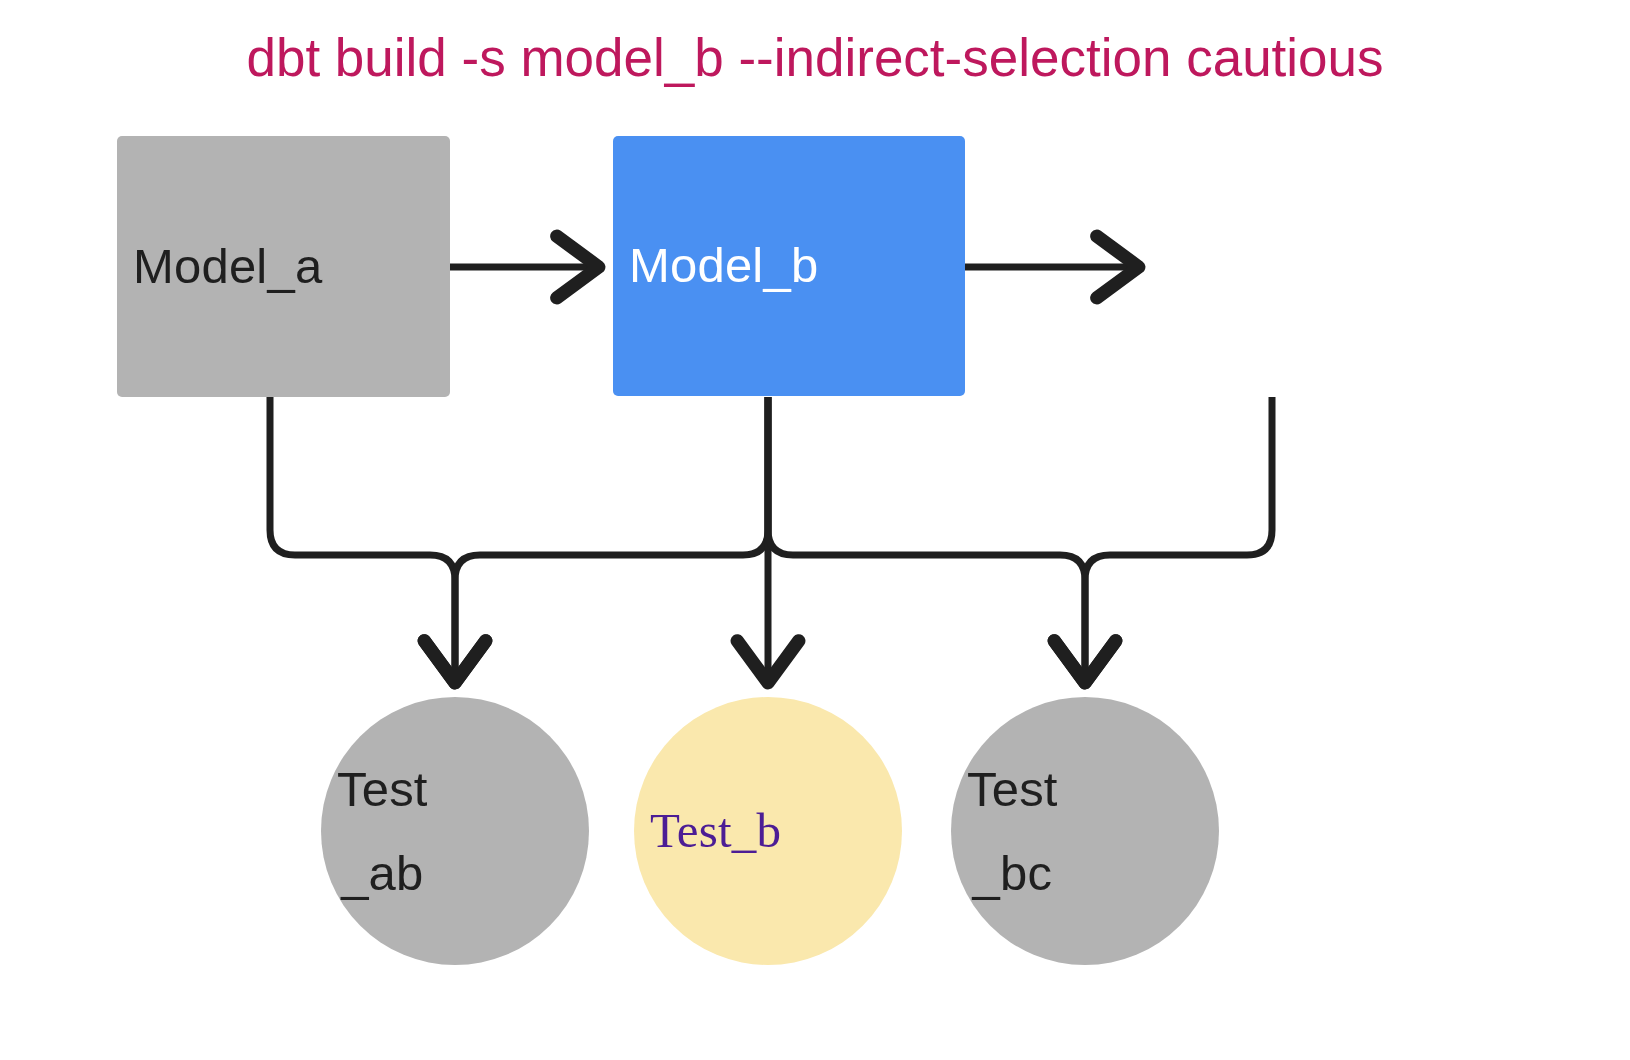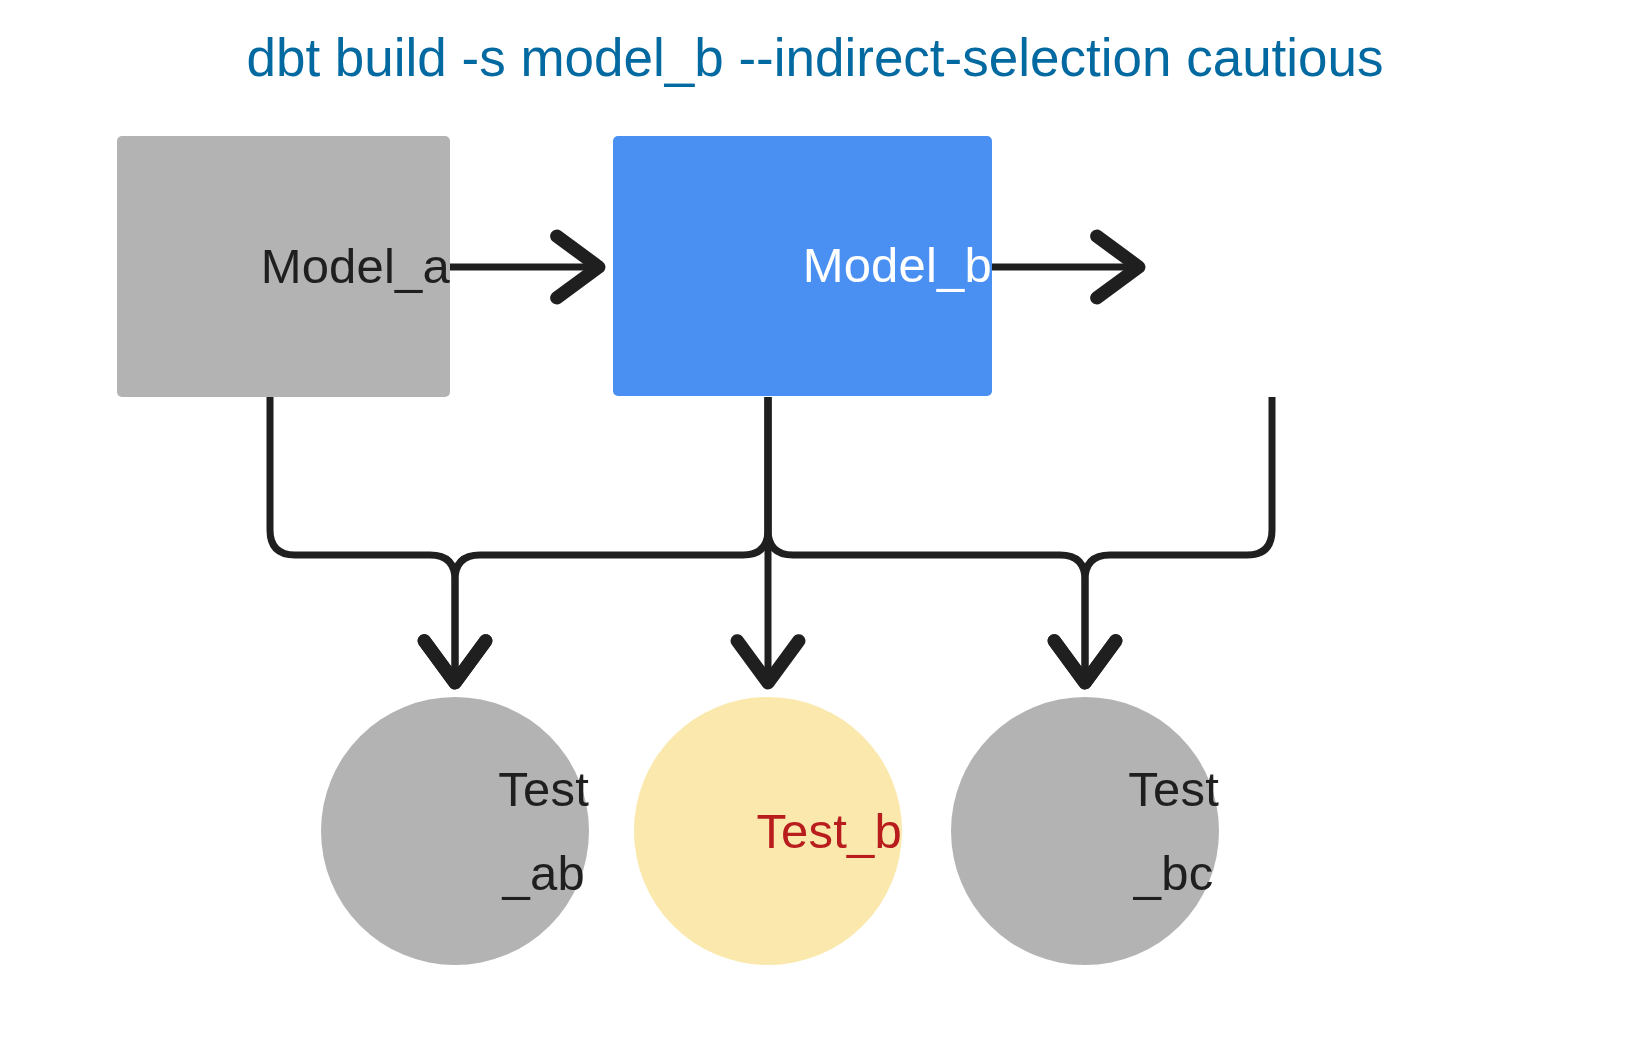--- a/index.html
+++ b/index.html
@@ -23,23 +23,24 @@
     left: 0;
     top: 0;
     width: 1630px;
     height: 1060px;
     pointer-events: none;
   }
   .node {
     position: absolute;
     display: flex;
     align-items: center;
-    justify-content: flex-end;
+    justify-content: flex-start;
     text-align: center;
     box-sizing: border-box;
+    padding-left: 16px;
   }
   .model-node {
     border-radius: 5px;
   }
   .model-label {
     font-size: 49px;
     line-height: 1.05;
     letter-spacing: 0.2px;
     white-space: pre;
   }
@@ -53,21 +54,21 @@
     white-space: pre-line;
   }
   #title {
     position: absolute;
     left: 0;
     top: 28px;
     width: 1630px;
     text-align: center;
     font-size: 53px;
     line-height: 1.15;
-    color: #0369a1;
+    color: #be185d;
     white-space: pre;
   }
 </style>
 </head>
 <body>
 
 <div id="canvas">
 
   <div id="title">dbt build -s model_b --indirect-selection cautious</div>
 
@@ -93,32 +94,32 @@
       <path d="M 768 397 L 768 530 Q 768 555 793 555 L 1060 555 Q 1085 555 1085 580 L 1085 680" marker-end="url(#arrowhead)"></path>
 
       <path d="M 1272 397 L 1272 530 Q 1272 555 1247 555 L 1110 555 Q 1085 555 1085 580 L 1085 680" marker-end="url(#arrowhead)"></path>
     </g>
   </svg>
 
   <div class="node model-node" style="left:117px; top:136px; width:333px; height:261px; background:#b3b3b3;">
     <span class="model-label" style="color:#1f1f1f;">Model_a</span>
   </div>
 
-  <div class="node model-node" style="left:613px; top:136px; width:379px; height:260px; background:#4a90f2;">
+  <div class="node model-node" style="left:613px; top:136px; width:352px; height:260px; background:#4a90f2;">
     <span class="model-label" style="color:#ffffff;">Model_b</span>
   </div>
 
 
   <div class="node test-node" style="left:321px; top:697px; width:268px; height:268px; background:#b3b3b3;">
     <span class="test-label" style="color:#1f1f1f;">Test
 _ab</span>
   </div>
 
   <div class="node test-node" style="left:634px; top:697px; width:268px; height:268px; background:#fae8ad;">
-    <span class="test-label" style="color:#b91c1c;">Test_b</span>
+    <span class="test-label" style="color:#4c1d95;font-family:Liberation Serif, serif;">Test_b</span>
   </div>
 
   <div class="node test-node" style="left:951px; top:697px; width:268px; height:268px; background:#b3b3b3;">
     <span class="test-label" style="color:#1f1f1f;">Test
 _bc</span>
   </div>
 
 </div>
 
 </body></html>

